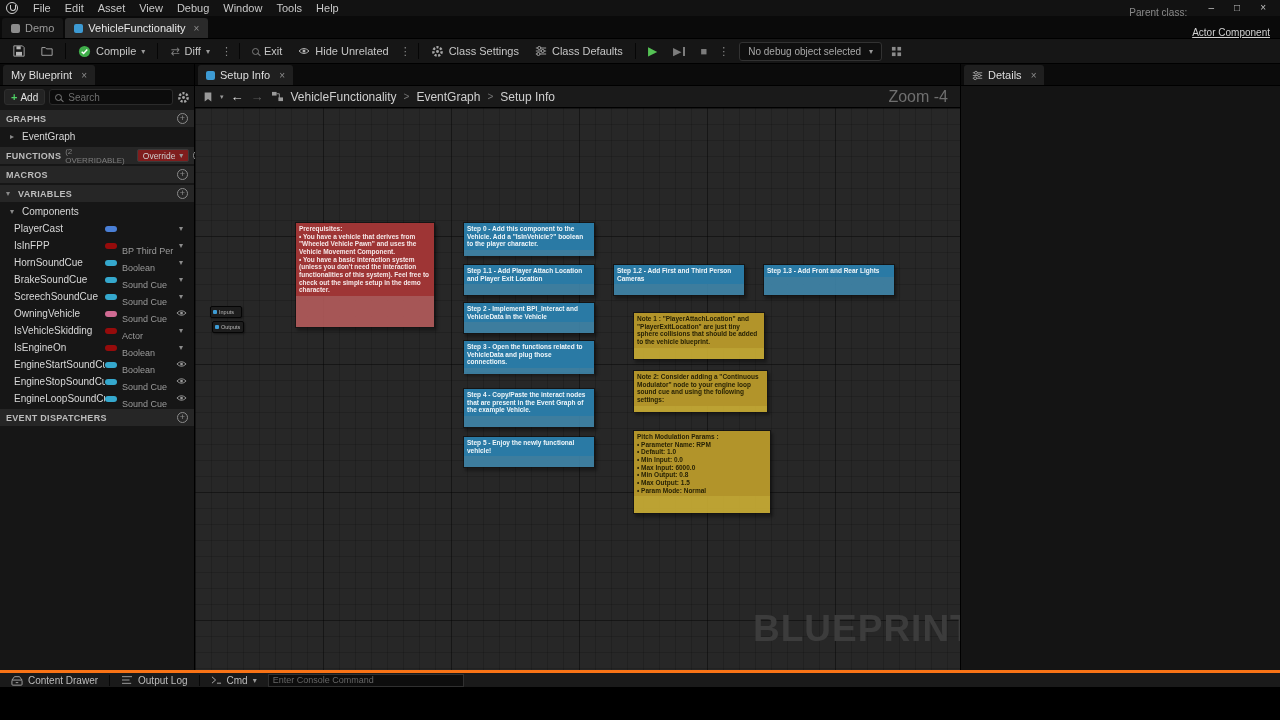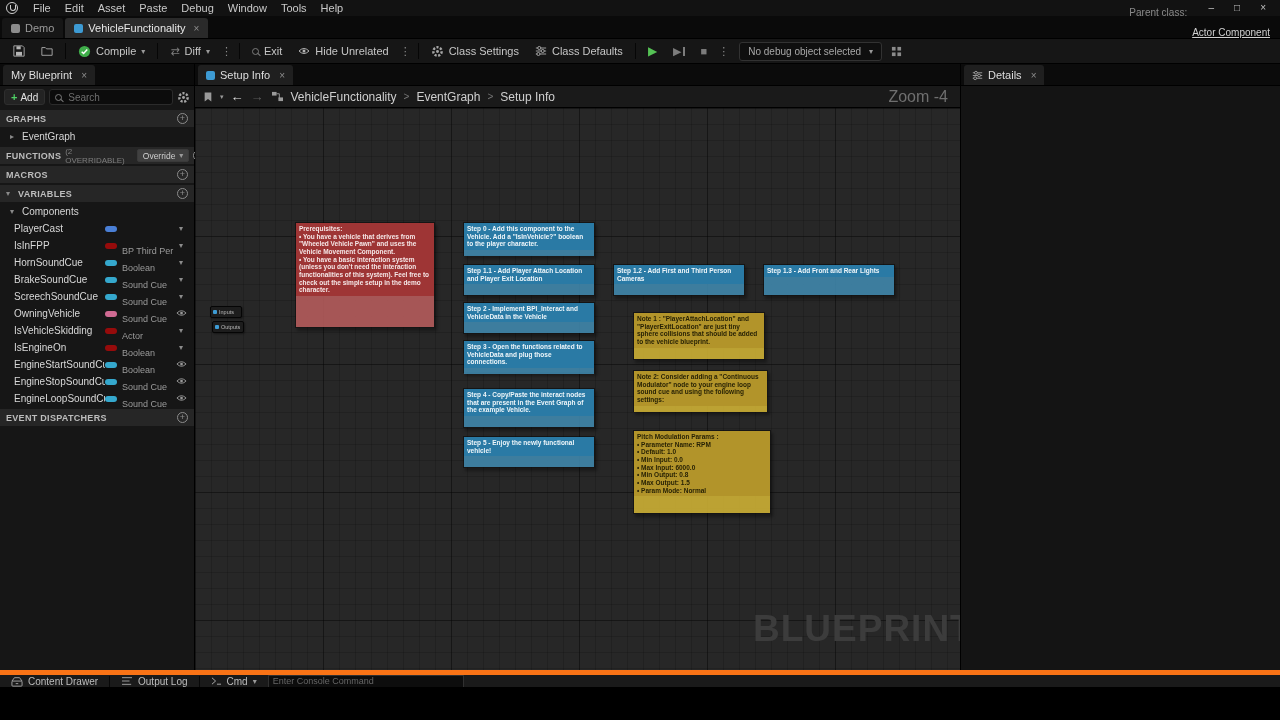--- a/index.html
+++ b/index.html
@@ -77,21 +77,21 @@
          position:relative; flex:0 0 auto; }
   .mag::after { content:""; position:absolute; width:4px; height:1px; background:#7a7a7a;
          transform:rotate(45deg); right:-3px; bottom:-1px; }
   .sec-header { background:#262626; height:17px; display:flex; align-items:center;
                 padding:0 6px; margin-top:2px; gap:4px; }
   .sec-title { font-size:9px; font-weight:bold; color:#bdbdbd; letter-spacing:.3px; }
   .sec-sub { font-size:8px; color:#7e7e7e; }
   .circle-plus { margin-left:auto; width:11px; height:11px; border:1px solid #8c8c8c;
                  border-radius:50%; color:#8c8c8c; font-size:9px; line-height:9px;
                  text-align:center; flex:0 0 auto; }
-  .override-btn { display:flex; align-items:center; gap:4px; background:#404040;
+  .override-btn { display:flex; align-items:center; gap:4px; background:#7f1d1d;
                   border:1px solid #3a3a3a; border-radius:2px; height:13px; padding:0 5px;
                   font-size:8.5px; color:#cfcfcf; margin-left:8px; }
   .tree-row { display:flex; align-items:center; gap:4px; height:18px; padding:0 6px 0 10px;
               font-size:10px; color:#d6d6d6; }
   .expander { color:#8a8a8a; font-size:8px; width:8px; }
   .var-row { display:flex; align-items:center; height:17px; padding:0 6px 0 14px; }
   .var-name { flex:1; font-size:10px; color:#d8d8d8; white-space:nowrap; overflow:hidden; }
   .var-pill { width:12px; height:6px; border-radius:3px; margin-right:5px; flex:0 0 auto; }
   .var-type { width:52px; font-size:9px; color:#9b9b9b; white-space:nowrap; overflow:hidden;margin-top:44px; }
   .var-trail { width:14px; text-align:center; color:#8c8c8c; font-size:8px; }
@@ -125,21 +125,21 @@
                gap:2px; padding:0 2px; box-shadow:1px 1px 2px rgba(0,0,0,.4); }
   .node-pin { width:4px; height:4px; background:#3d9bd4; border-radius:1px; flex:0 0 auto; }
   .node-label { font-size:5.5px; color:#b9b9b9; white-space:nowrap; overflow:hidden; }
 
   
   .right-panel { width:320px; background:#141414; display:flex; flex-direction:column;
                  border-left:1px solid #000; }
   .right-body { flex:1; background:#141414; }
 
   
-  .statusbar { height:17px; background:#1a1a1a; border-top:5px solid #f97316; display:flex;
+  .statusbar { height:17px; background:#1a1a1a; border-top:3px solid #f97316; display:flex;
                align-items:center; gap:6px; padding:0 6px; flex:0 0 auto; }
   .sb-btn { display:flex; align-items:center; gap:5px; font-size:10px; color:#bdbdbd;
             padding:0 5px; }
   .sb-sep { width:1px; height:11px; background:#070707; }
   .console-input { width:196px; height:13px; background:#0d0d0d; border:1px solid #303030;
                    color:#9a9a9a; font-size:9px; padding:0 4px; outline:none;
                    font-family:inherit; }
   .console-input::placeholder { color:#666; }
   .filler { flex:1; background:#000; }
 
@@ -151,21 +151,21 @@
 </head>
 <body>
 
 <div class="app">
 
   <div class="menubar">
     <span class="ue-logo"></span>
     <span class="menu-item">File</span>
     <span class="menu-item">Edit</span>
     <span class="menu-item">Asset</span>
-    <span class="menu-item">Paste</span>
+    <span class="menu-item">View</span>
     <span class="menu-item">Debug</span>
     <span class="menu-item">Window</span>
     <span class="menu-item">Tools</span>
     <span class="menu-item">Help</span>
     <div class="win-controls">
       <span>–</span>
       <span>□</span>
       <span>×</span>
     </div>
   </div>

